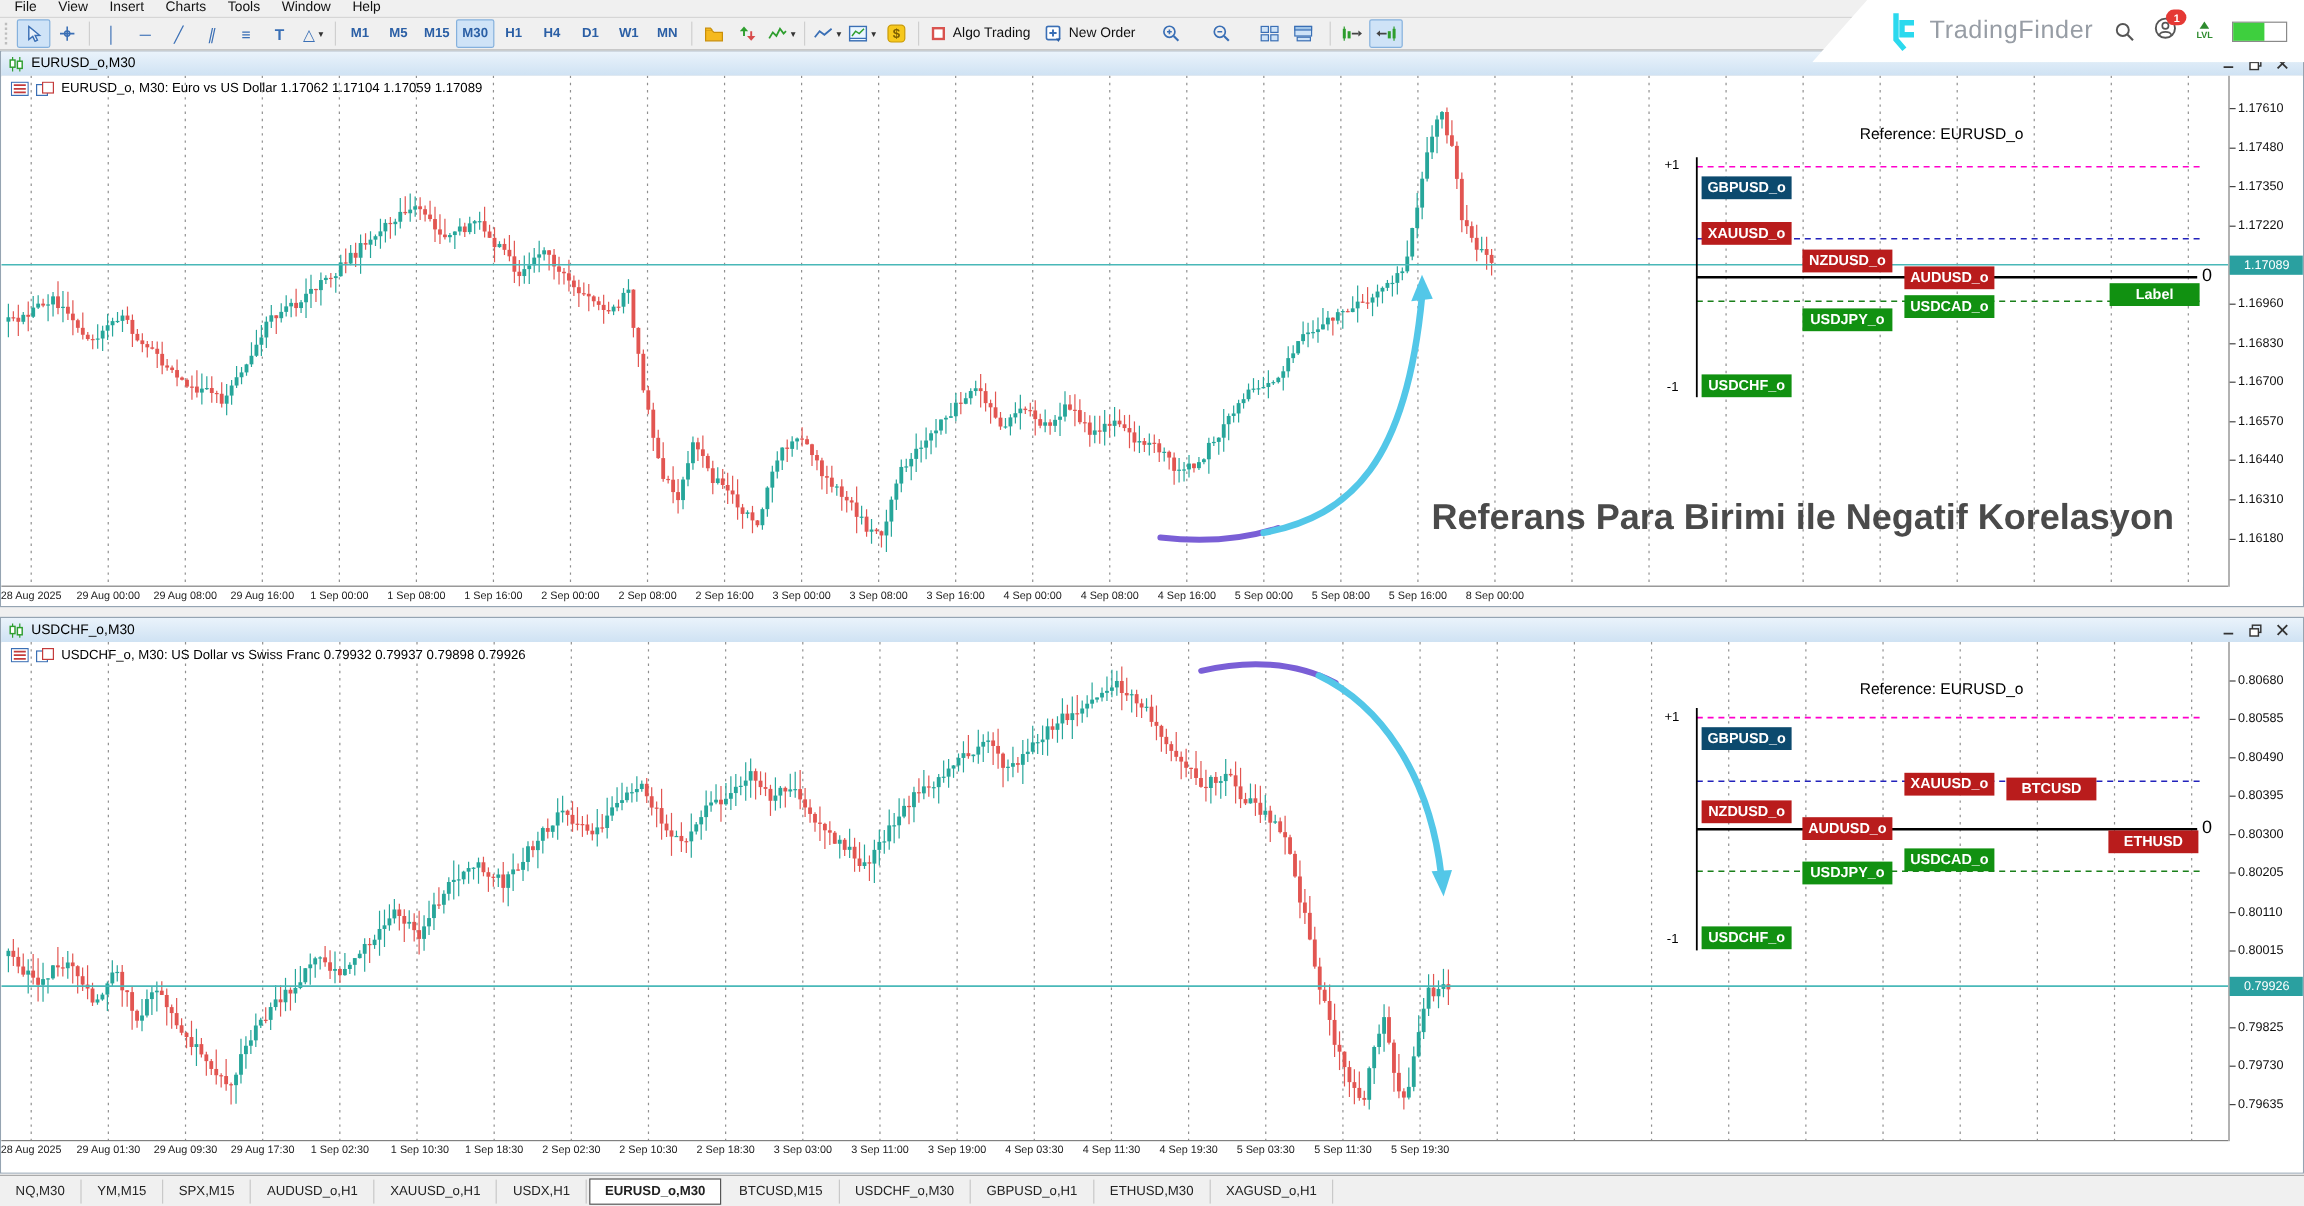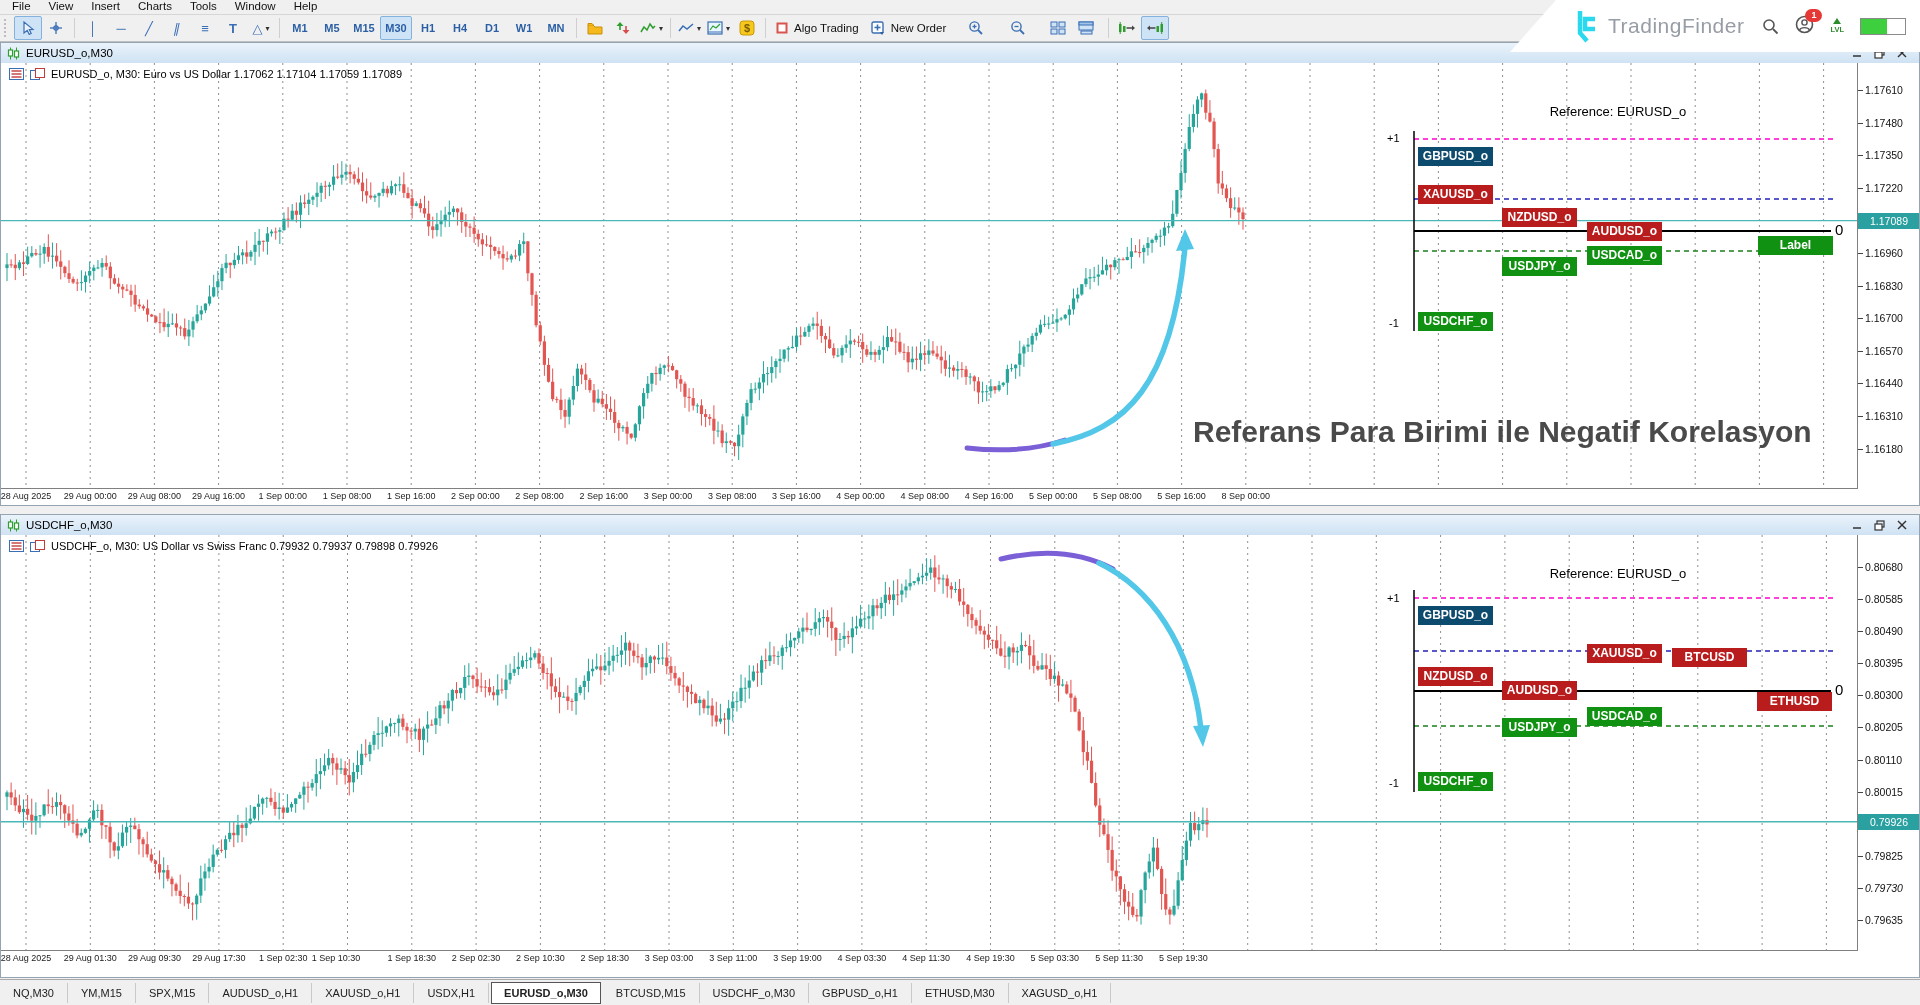--- a/index.html
+++ b/index.html
@@ -1699,31 +1699,31 @@
           <div class="price-axis" style="height: 416px;">
             <span class="ptick" style="top: 32px;">0.80680</span>
             <span class="ptick" style="top: 64.0995px;">0.80585</span>
             <span class="ptick" style="top: 96.1991px;">0.80490</span>
             <span class="ptick" style="top: 128.299px;">0.80395</span>
             <span class="ptick" style="top: 160.398px;">0.80300</span>
             <span class="ptick" style="top: 192.498px;">0.80205</span>
             <span class="ptick" style="top: 224.597px;">0.80110</span>
             <span class="ptick" style="top: 256.697px;">0.80015</span>
             <span class="ptick" style="top: 320.896px;">0.79825</span>
-            <span class="ptick" style="top: 352.995px; font-style: italic;">0.79730</span>
+            <span class="ptick" style="top: 352.995px;">0.79730</span>
             <span class="ptick" style="top: 385.095px;">0.79635</span>
           </div>
           <div class="price-tag" style="top: 278.769px;">0.79926</div>
           <div class="time-axis" style="top: 415px;">
             <span class="ttick" style="left: 25px;">28 Aug 2025</span>
             <span class="ttick" style="left: 89.3px;">29 Aug 01:30</span>
             <span class="ttick" style="left: 153.6px;">29 Aug 09:30</span>
             <span class="ttick" style="left: 217.9px;">29 Aug 17:30</span>
             <span class="ttick" style="left: 282.2px;">1 Sep 02:30</span>
-            <span class="ttick" style="left: 335px;">1 Sep 10:30</span>
+            <span class="ttick" style="left: 349px;">1 Sep 10:30</span>
             <span class="ttick" style="left: 410.8px;">1 Sep 18:30</span>
             <span class="ttick" style="left: 475.1px;">2 Sep 02:30</span>
             <span class="ttick" style="left: 539.4px;">2 Sep 10:30</span>
             <span class="ttick" style="left: 603.7px;">2 Sep 18:30</span>
             <span class="ttick" style="left: 668px;">3 Sep 03:00</span>
             <span class="ttick" style="left: 732.3px;">3 Sep 11:00</span>
             <span class="ttick" style="left: 796.6px;">3 Sep 19:00</span>
             <span class="ttick" style="left: 860.9px;">4 Sep 03:30</span>
             <span class="ttick" style="left: 925.2px;">4 Sep 11:30</span>
             <span class="ttick" style="left: 989.5px;">4 Sep 19:30</span>

